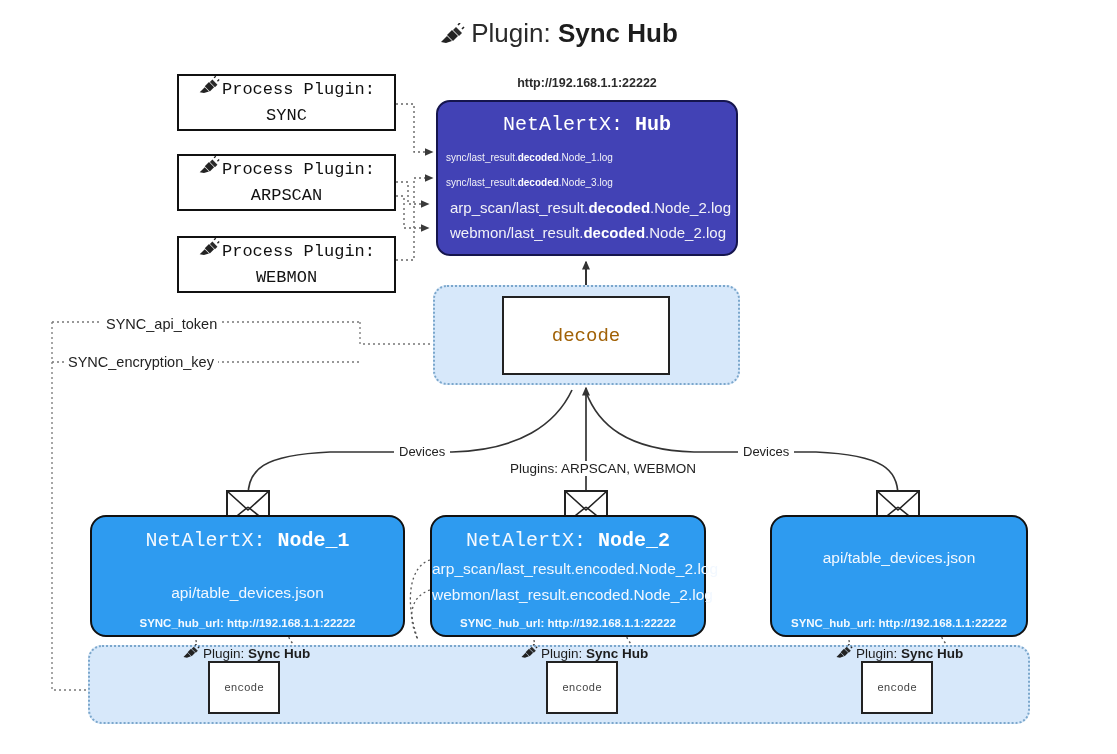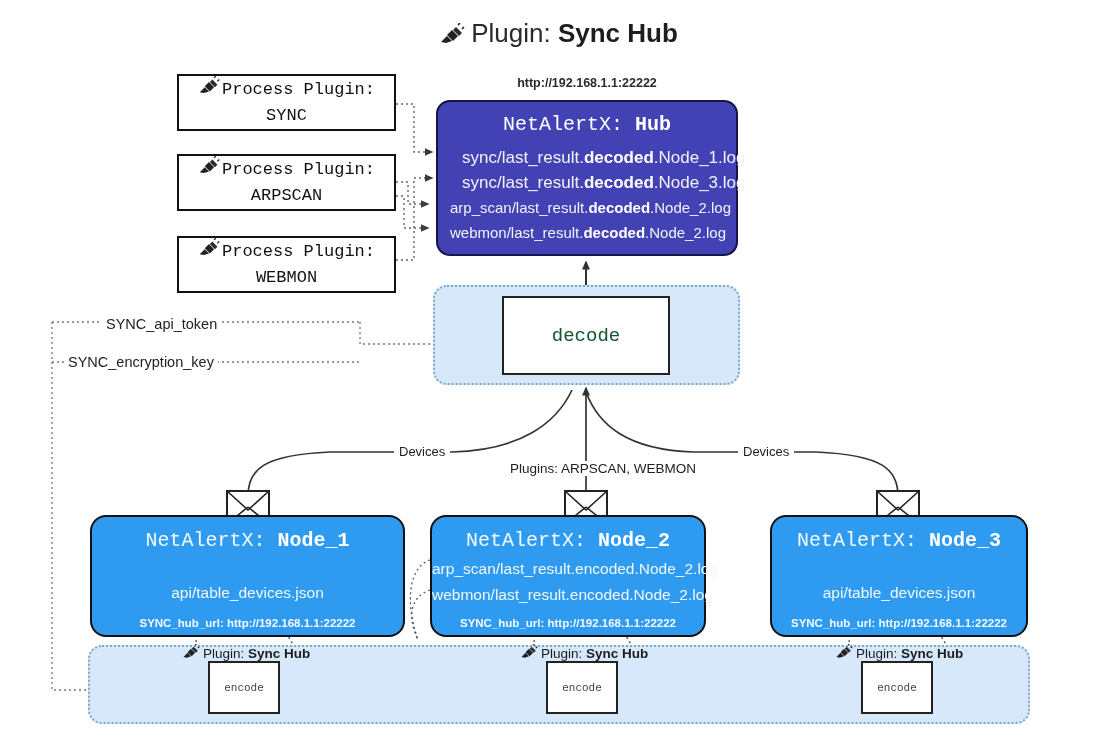--- a/index.html
+++ b/index.html
@@ -26,33 +26,33 @@
   .procbox .l1 .plug{margin-right:2px;}
 
   
   #hub{left:436px;top:100px;width:302px;height:156px;
        background:#4242b5;border:2px solid #15154d;border-radius:14px;
        color:#ffffff;}
   #hub .hubtitle{text-align:center;margin-top:11px;font-size:20px;
        font-family:"Liberation Mono","DejaVu Sans Mono",monospace;}
   #hub .hubtitle b{font-weight:bold;margin-top:28px;}
   #hub .logs{margin-top:9px;}
-  #hub .logline{font-size:17px;line-height:25px;color:#f2f2f8;
-       white-space:nowrap;padding-left:24px;}
+  #hub .logline{font-size:10px;line-height:25px;color:#f2f2f8;
+       white-space:nowrap;padding-left:8px;}
   #hub .logline b{font-weight:bold;color:#ffffff;}
   #hub .logline.wide{padding-left:12px;font-size:15px;}
   #huburl{left:436px;top:76px;width:302px;text-align:center;
           font-size:12.5px;color:#2b2b2b;font-weight:bold;z-index:6;}
 
   
   #decodeband{left:433px;top:285px;width:307px;height:100px;
        background:#d7e8fa;border:2px dotted #7ba7cc;border-radius:14px;}
   #decodebox{left:502px;top:296px;width:168px;height:79px;background:#fff;
        border:2px solid #222;display:flex;align-items:center;
-       justify-content:center;font-size:19px;color:#14532d;
+       justify-content:center;font-size:19px;color:#a16207;
        font-family:"Liberation Mono","DejaVu Sans Mono",monospace;}
 
   
   .tokenlabel{font-size:14.5px;color:#222;background:#fff;padding:0 4px;
               white-space:nowrap;z-index:5;}
   #tok1{left:102px;top:316px;}
   #tok2{left:64px;top:354px;}
 
   
   .edgelabel{font-size:13px;color:#222;background:#fff;padding:0 5px;
@@ -272,24 +272,20 @@
       <div class="nline">arp_scan/last_result.encoded.Node_2.log</div>
       <div class="nline">webmon/last_result.encoded.Node_2.log</div>
     </div>
     <div class="nurl">
       <span>SYNC_hub_url:</span>
       <span>http://192.168.1.1:22222</span>
     </div>
   </div>
 
   <div class="node nodebox" id="node3">
-    <div class="ntitle">
-      <span>NetAlertX:</span>
-      <b>Node_3</b>
-    </div>
     <div class="nlines">
       <div class="nline">api/table_devices.json</div>
     </div>
     <div class="nurl">
       <span>SYNC_hub_url:</span>
       <span>http://192.168.1.1:22222</span>
     </div>
   </div>
 
   <div class="node" id="encband"></div>

